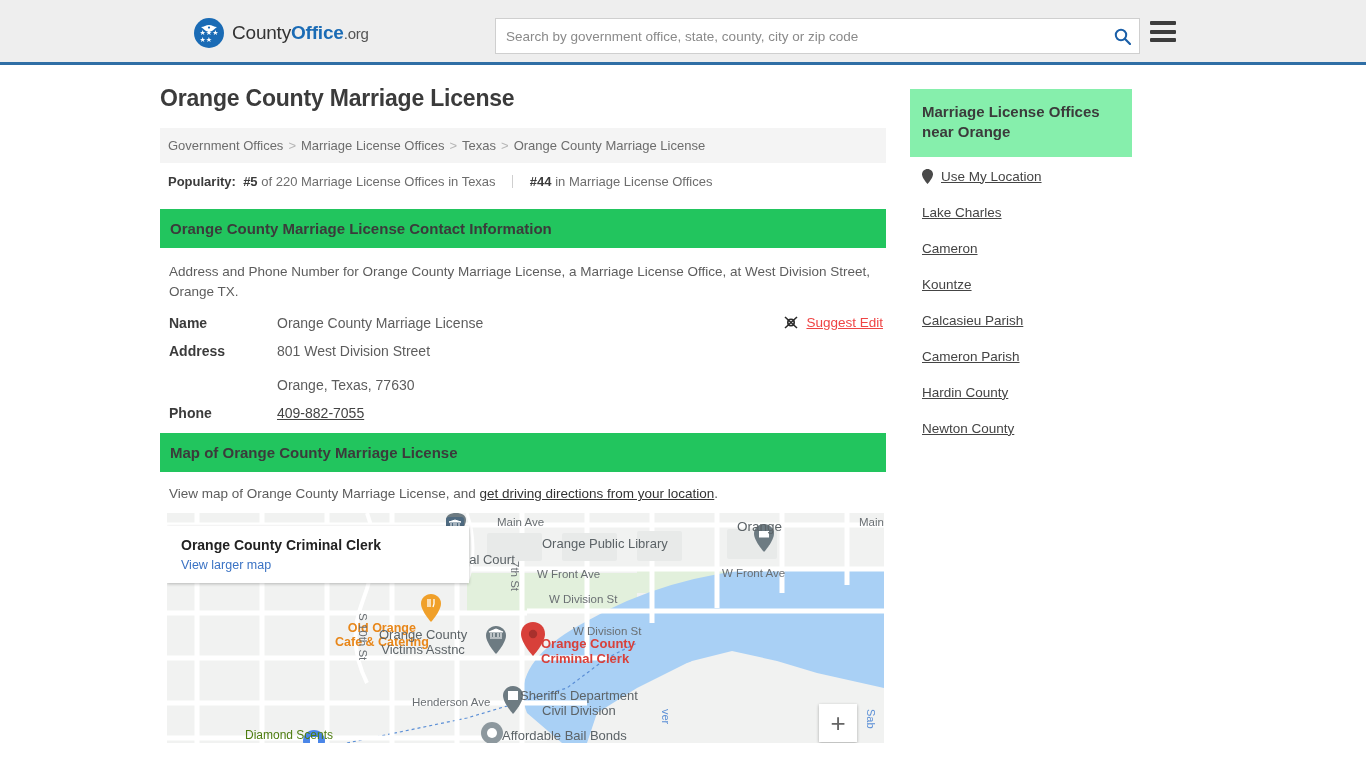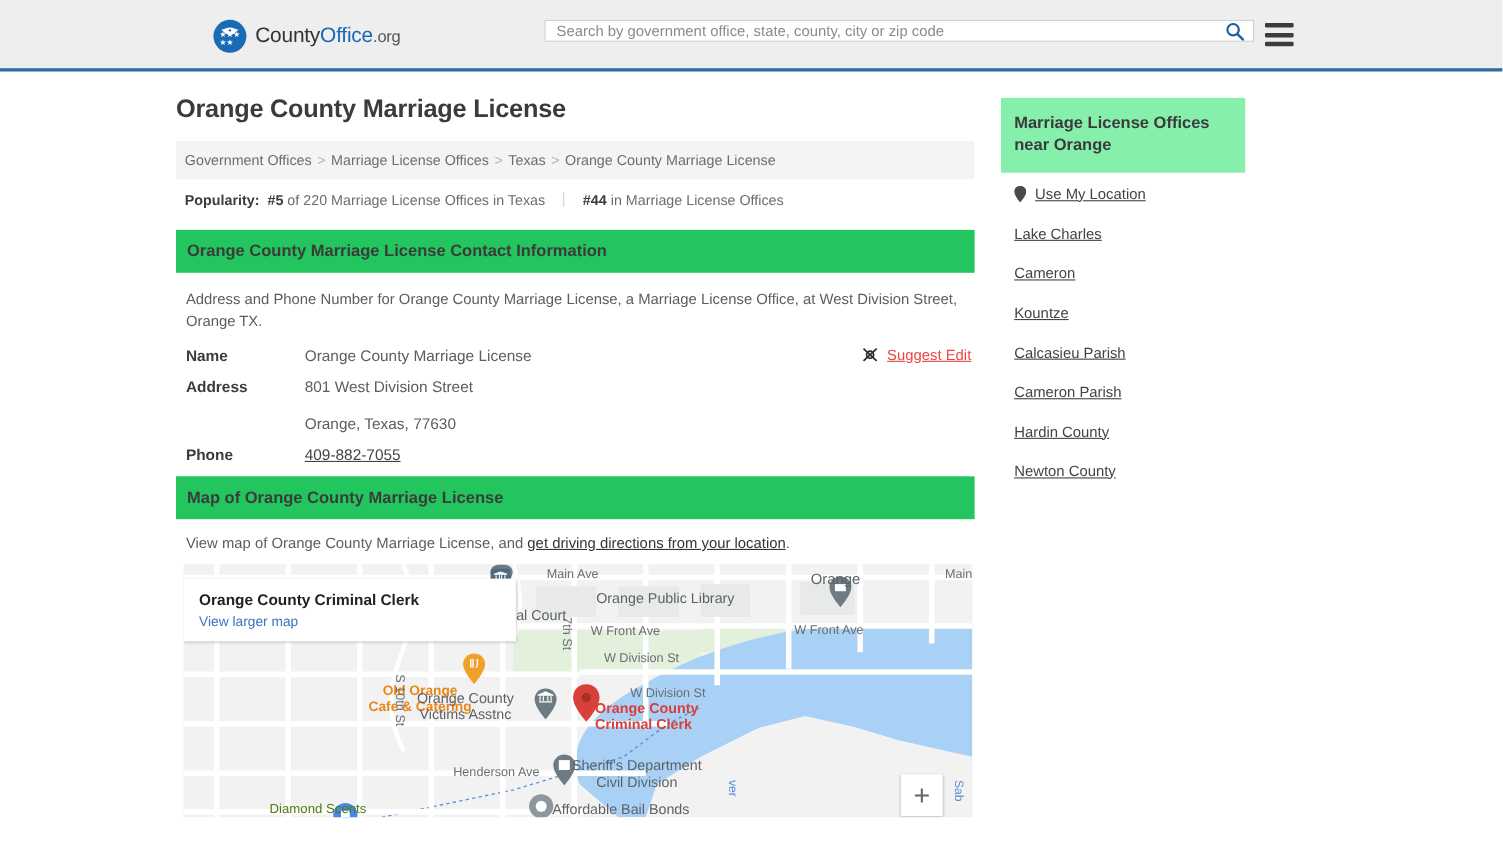--- a/index.html
+++ b/index.html
@@ -40,27 +40,27 @@
   .brand-mark .stars {
     position: absolute; left: 50%; bottom: 5px;
     transform: translateX(-50%);
     font-size: 7px; color: #ffffff; letter-spacing: 0px;
     line-height: 7px; white-space: nowrap;
   }
   .brand-text {
     font-size: 19px; color: #333333; letter-spacing: -0.2px;
     white-space: nowrap;
   }
-  .brand-text .b-office { color: #1a6bb5; font-weight: normal; }
+  .brand-text .b-office { color: #1a6bb5; font-weight: bold; }
   .brand-text .b-county { font-weight: normal; }
   .brand-text .b-org { font-size: 15px; color: #555; }
 
   .search-wrap {
     position: absolute; left: 495px; top: 18px;
-    width: 645px; height: 20px;
+    width: 645px; height: 36px;
     background: #ffffff;
     border: 1px solid #cfcfcf;
     display: flex; align-items: center;
   }
   .search-input {
     flex: 1 1 auto;
     border: 0; outline: 0;
     font-size: 13.5px; color: #444;
     padding: 0 10px;
     font-family: "Liberation Sans", sans-serif;

